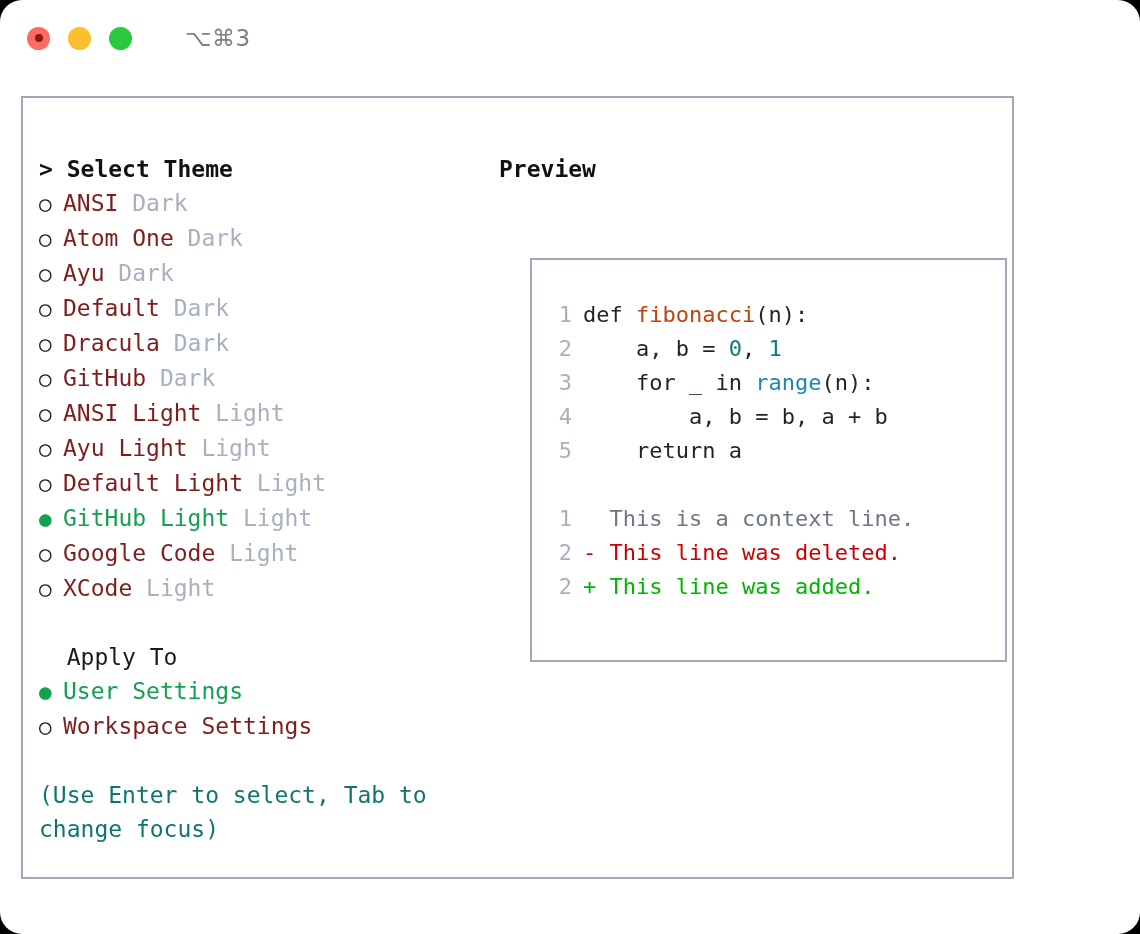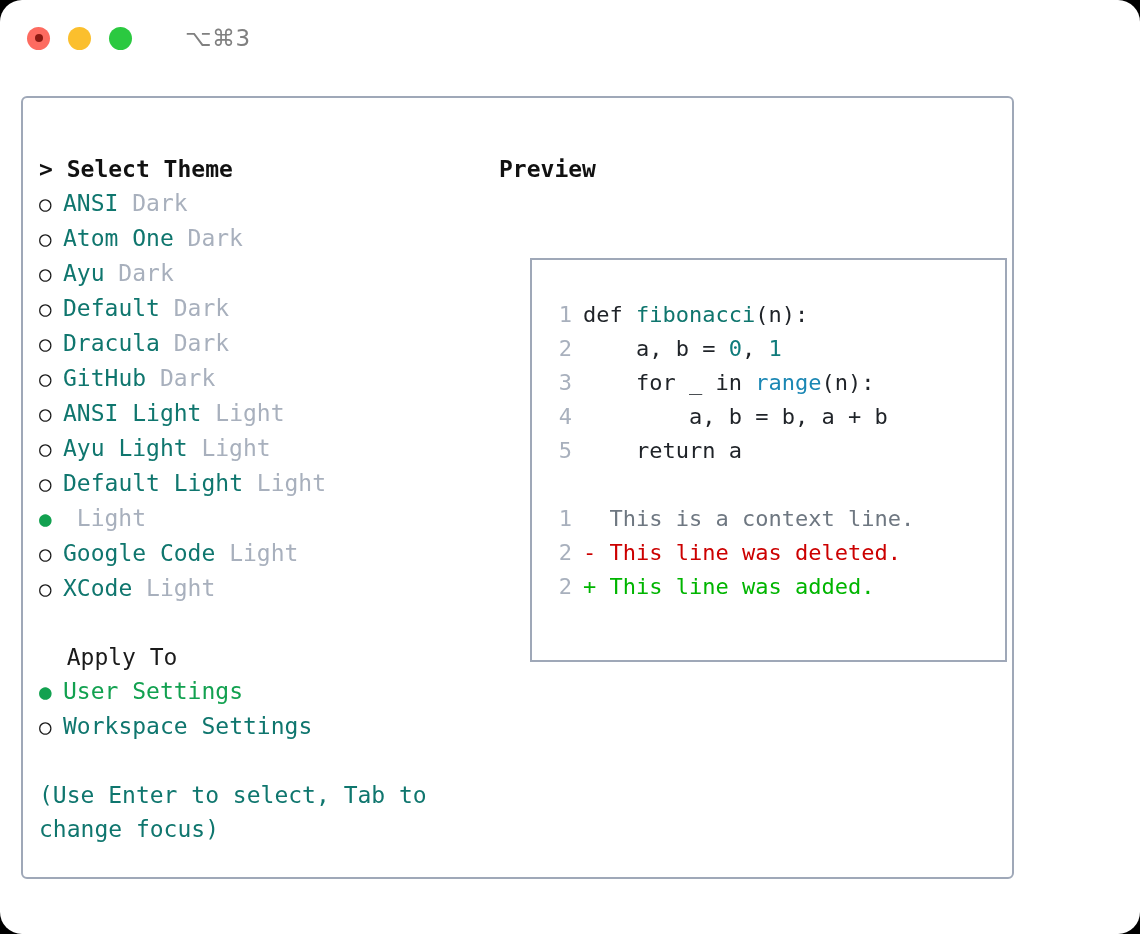--- a/index.html
+++ b/index.html
@@ -69,21 +69,21 @@
   }
 
   
   .dialog {
     position: absolute;
     left: 21px;
     top: 96px;
     width: 993px;
     height: 783px;
     border: 2px solid #9fa8b8;
-    border-radius: 6px;
+    border-radius: 0;
     box-sizing: border-box;
     background: #ffffff;
   }
 
   .pane-left {
     position: absolute;
     left: 16px;
     top: 54px;
     width: 430px;
   }
@@ -121,21 +121,21 @@
   }
   .marker {
     display: inline-block;
     width: 24px;
     flex: 0 0 24px;
     color: #1a1a1a;
     font-size: 21px;
   }
   .option.selected .marker { color: #12a150; }
   .option.selected .opt-name { color: #12a150; }
-  .opt-name { color: #0f766e; }
+  .opt-name { color: #7f1d1d; }
   .opt-tag {
     color: #a8b0bd;
     margin-left: 0.6em;
     text-align: center;
   }
 
   .spacer-lg { height: 34px; }
 
   .hint {
     margin-top: 34px;
@@ -173,21 +173,21 @@
   .ln {
     flex: 0 0 40px;
     width: 40px;
     text-align: right;
     color: #a8b0bd;
     margin-right: 11px;
   }
   .code-text { white-space: pre; }
 
   .tok-plain { color: #1f2328; }
-  .tok-fn    { color: #0f766e; }
+  .tok-fn    { color: #c2410c; }
   .tok-num   { color: #0f7b7b; }
   .tok-call  { color: #1b87b4; }
 
   .blank-row { height: 34px; }
 
   .diff-ctx { color: #6e7781; }
   .diff-del { color: #cc0000; }
   .diff-add { color: #00b500; }
 </style>
 </head>
@@ -212,21 +212,21 @@
       <ul class="option-list" id="theme-list">
           <li class="option"><span class="marker">○</span><span class="opt-name">ANSI</span><span class="opt-tag">Dark</span></li>
           <li class="option"><span class="marker">○</span><span class="opt-name">Atom One</span><span class="opt-tag">Dark</span></li>
           <li class="option"><span class="marker">○</span><span class="opt-name">Ayu</span><span class="opt-tag">Dark</span></li>
           <li class="option"><span class="marker">○</span><span class="opt-name">Default</span><span class="opt-tag">Dark</span></li>
           <li class="option"><span class="marker">○</span><span class="opt-name">Dracula</span><span class="opt-tag">Dark</span></li>
           <li class="option"><span class="marker">○</span><span class="opt-name">GitHub</span><span class="opt-tag">Dark</span></li>
           <li class="option"><span class="marker">○</span><span class="opt-name">ANSI Light</span><span class="opt-tag">Light</span></li>
           <li class="option"><span class="marker">○</span><span class="opt-name">Ayu Light</span><span class="opt-tag">Light</span></li>
           <li class="option"><span class="marker">○</span><span class="opt-name">Default Light</span><span class="opt-tag">Light</span></li>
-          <li class="option selected"><span class="marker">●</span><span class="opt-tag">Light</span></li>
+          <li class="option selected"><span class="marker">●</span><span class="opt-name">GitHub Light</span><span class="opt-tag">Light</span></li>
           <li class="option"><span class="marker">○</span><span class="opt-name">Google Code</span><span class="opt-tag">Light</span></li>
           <li class="option"><span class="marker">○</span><span class="opt-name">XCode</span><span class="opt-tag">Light</span></li>
         </ul>
 
       <div class="spacer-lg"></div>
 
       <div class="section-title plain">  Apply To</div>
 
       <ul class="option-list" id="apply-list">
           <li class="option selected"><span class="marker">●</span><span class="opt-name">User Settings</span></li>

